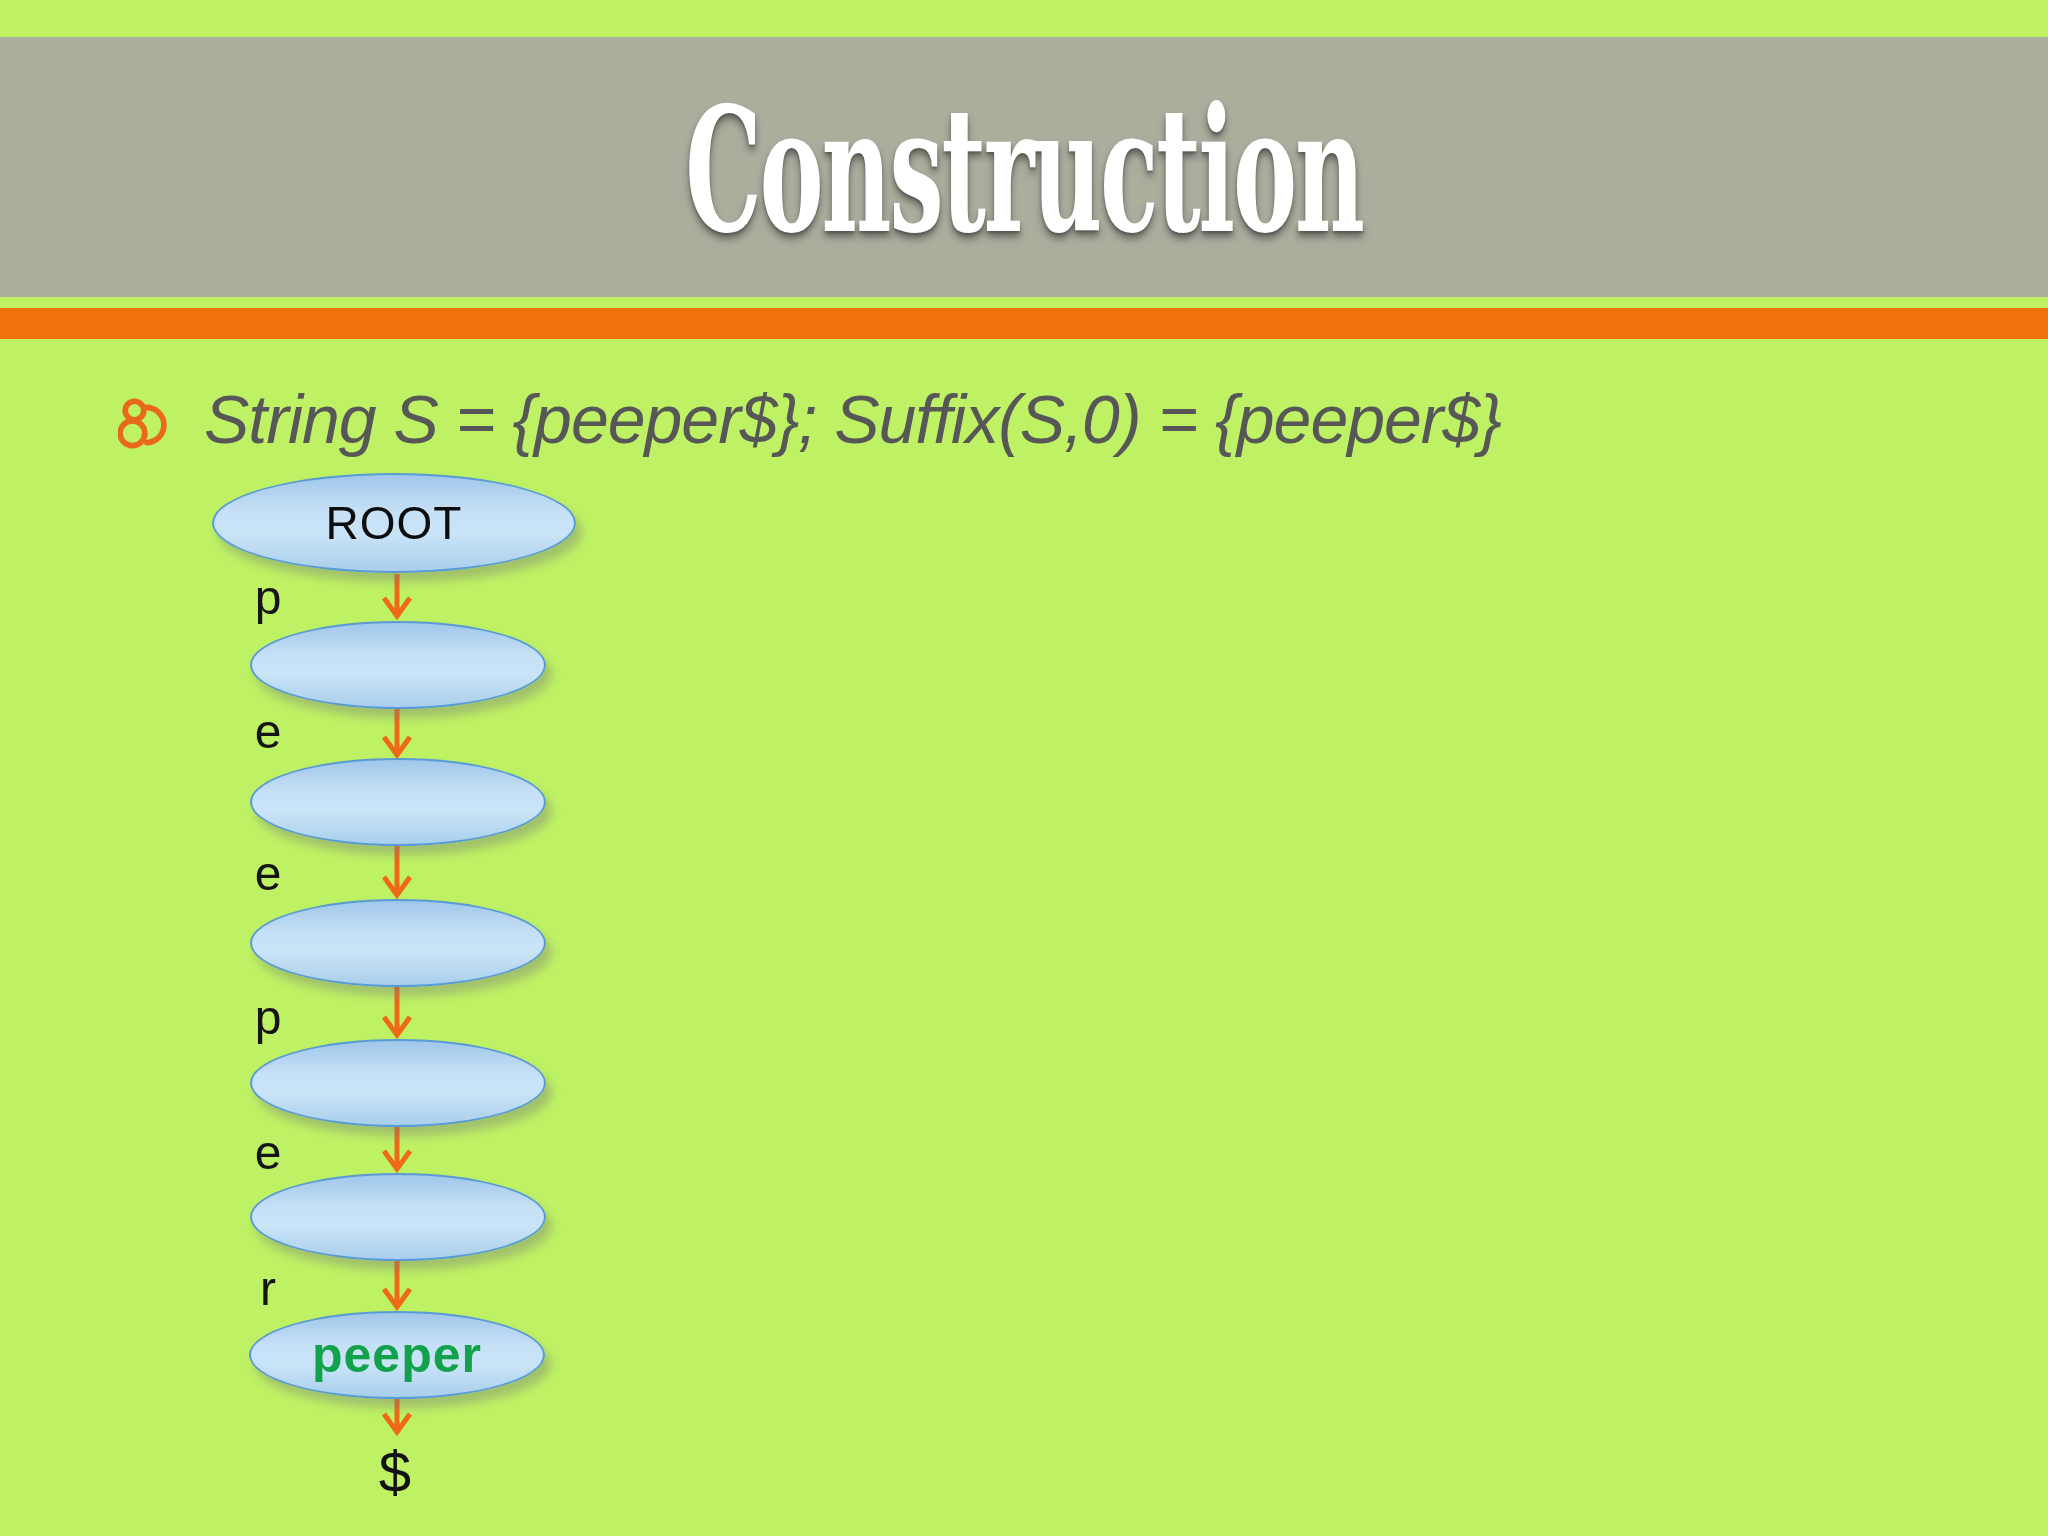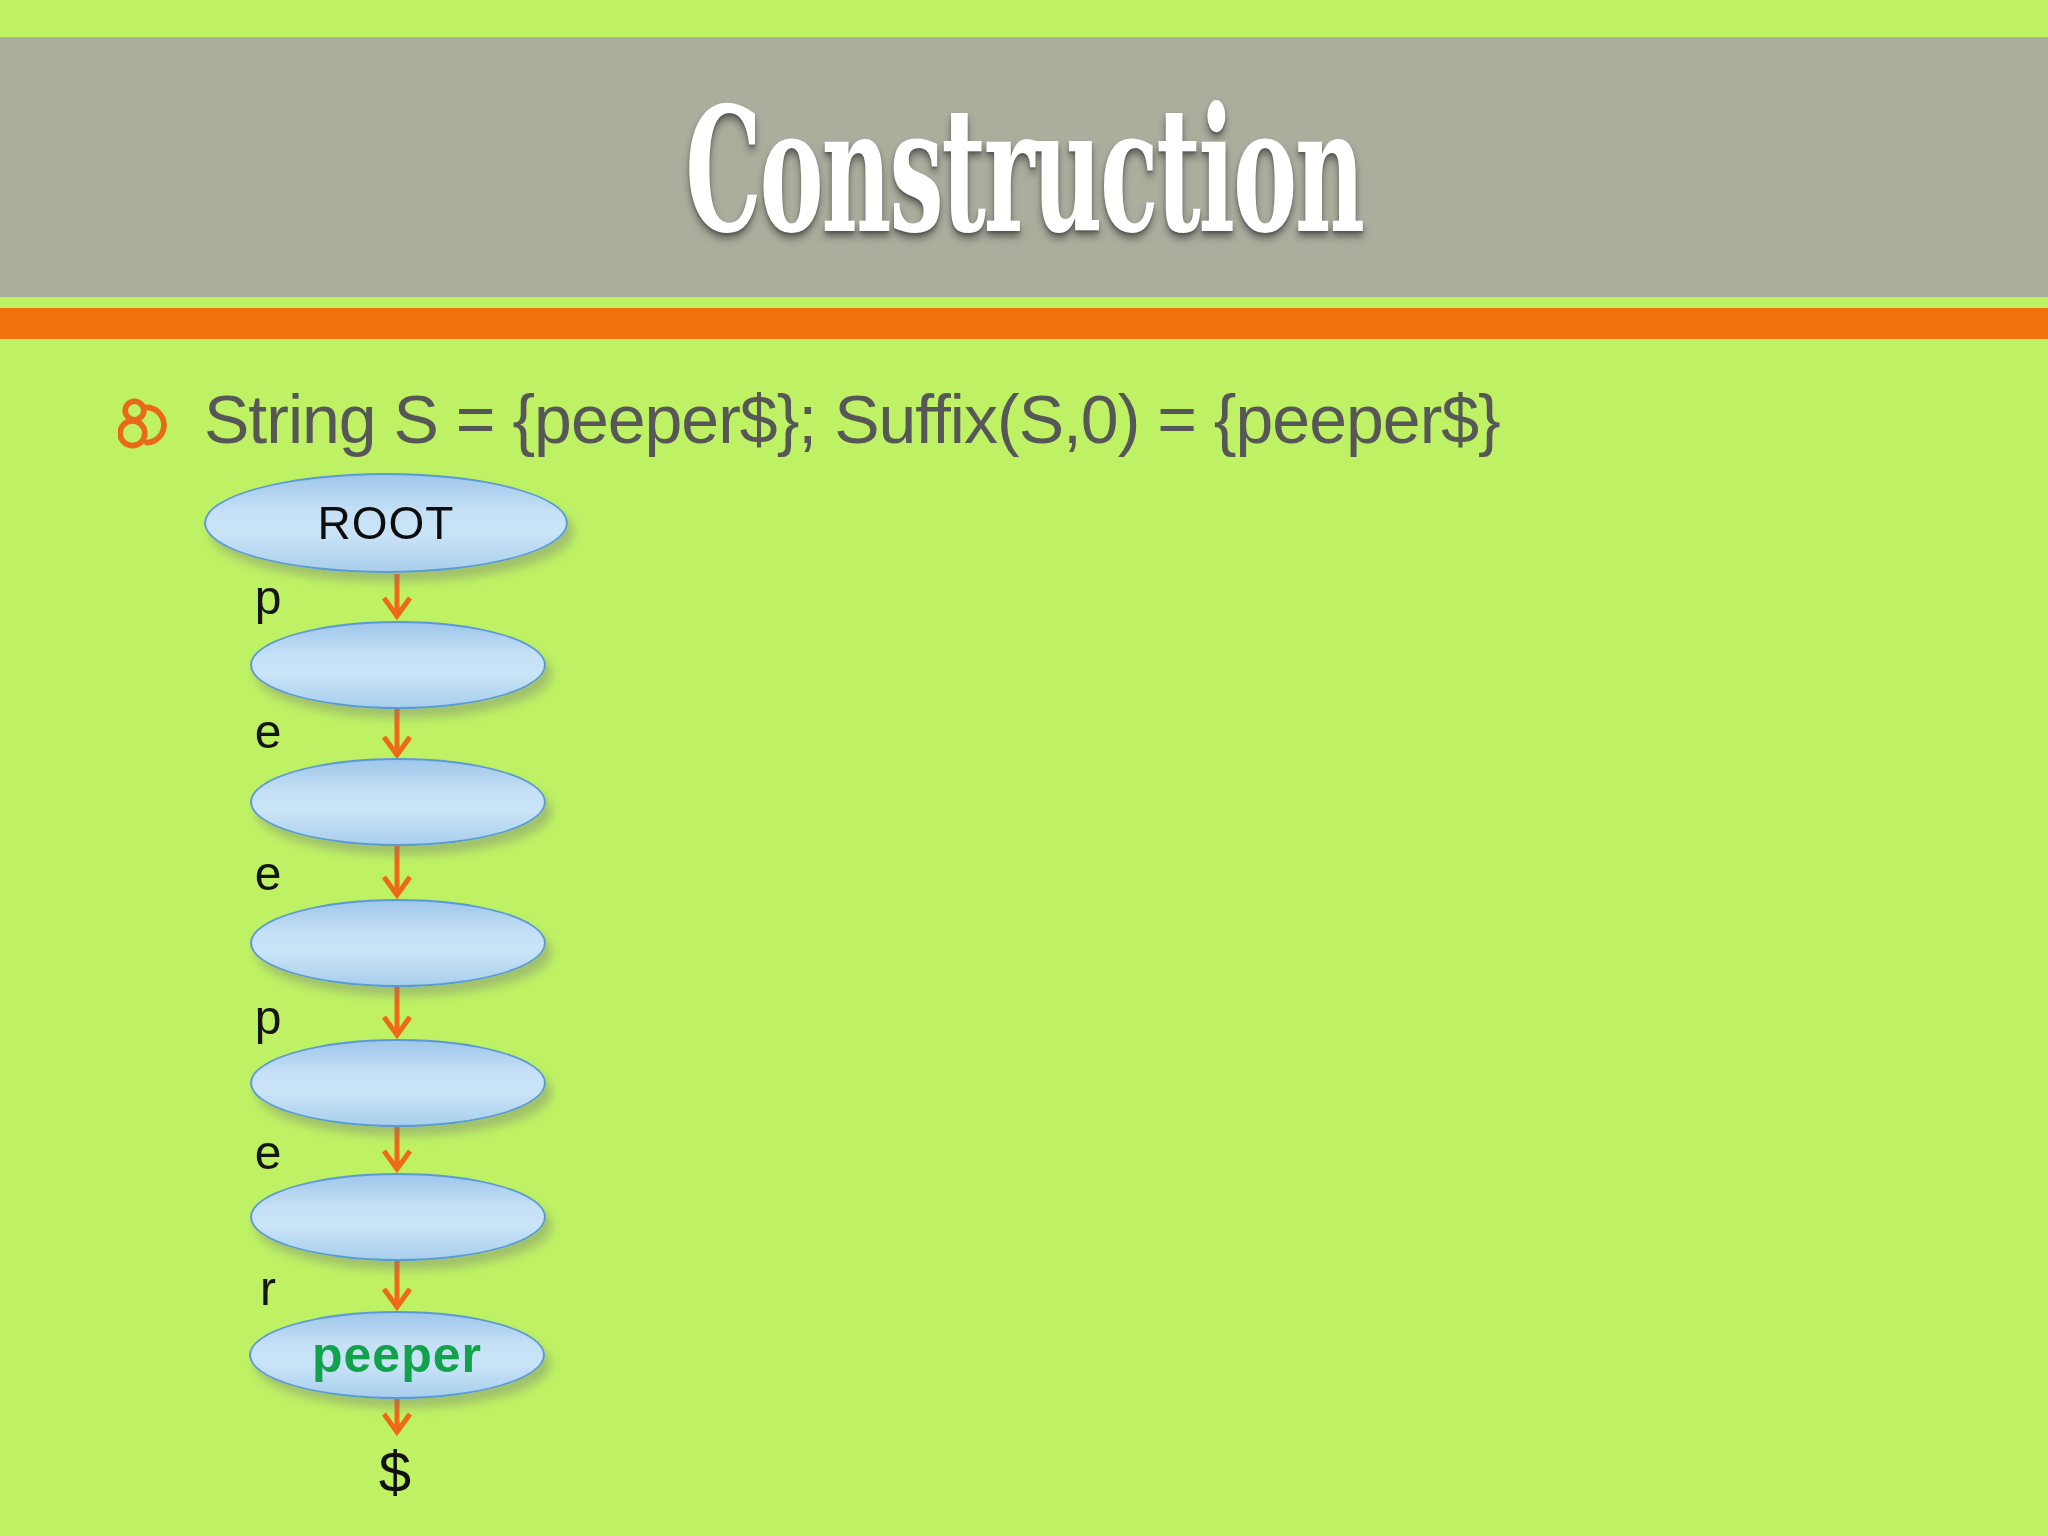--- a/index.html
+++ b/index.html
@@ -49,20 +49,21 @@
     display: flex;
     align-items: flex-start;
   }
   .bullet-icon { width: 64px; height: 62px; margin-top: 14px; }
   .bullet-text {
     margin-left: 22px;
     color: #575757;
     font-size: 68px;
     letter-spacing: -1px;
     white-space: nowrap;
+    font-style: italic;
   }
 
   
   .diagram { position: absolute; inset: 0; }
   .arrows-svg { position: absolute; left: 0; top: 0; }
   .node {
     position: absolute;
     border: 2px solid #5b9bd5;
     border-radius: 50%;
     background: linear-gradient(180deg, #9fc7ea 0%, #c6e0f6 38%, #c9e3f7 62%, #a9cfec 100%);
@@ -128,21 +129,21 @@
           <polyline points="384,1017 397,1035 410,1017"></polyline>
         <line x1="397" y1="1126" x2="397" y2="1165"></line>
           <polyline points="384,1151 397,1169 410,1151"></polyline>
         <line x1="397" y1="1260" x2="397" y2="1303"></line>
           <polyline points="384,1289 397,1307 410,1289"></polyline>
         <line x1="397" y1="1397" x2="397" y2="1428"></line>
           <polyline points="384,1414 397,1432 410,1414"></polyline>
       </g>
     </svg>
 
-    <div class="node" style="left:204px; top:473px; width:360px; height:96px;">
+    <div class="node" style="left:212px; top:473px; width:360px; height:96px;">
       <span class="node-label">ROOT</span>
     </div>
 
     <div class="node" style="left:250px; top:621px; width:292px; height:84px;"></div>
     <div class="node" style="left:250px; top:758px; width:292px; height:84px;"></div>
     <div class="node" style="left:250px; top:899px; width:292px; height:84px;"></div>
     <div class="node" style="left:250px; top:1039px; width:292px; height:84px;"></div>
     <div class="node" style="left:250px; top:1173px; width:292px; height:84px;"></div>
 
     <div class="node" style="left:249px; top:1311px; width:292px; height:84px;">

